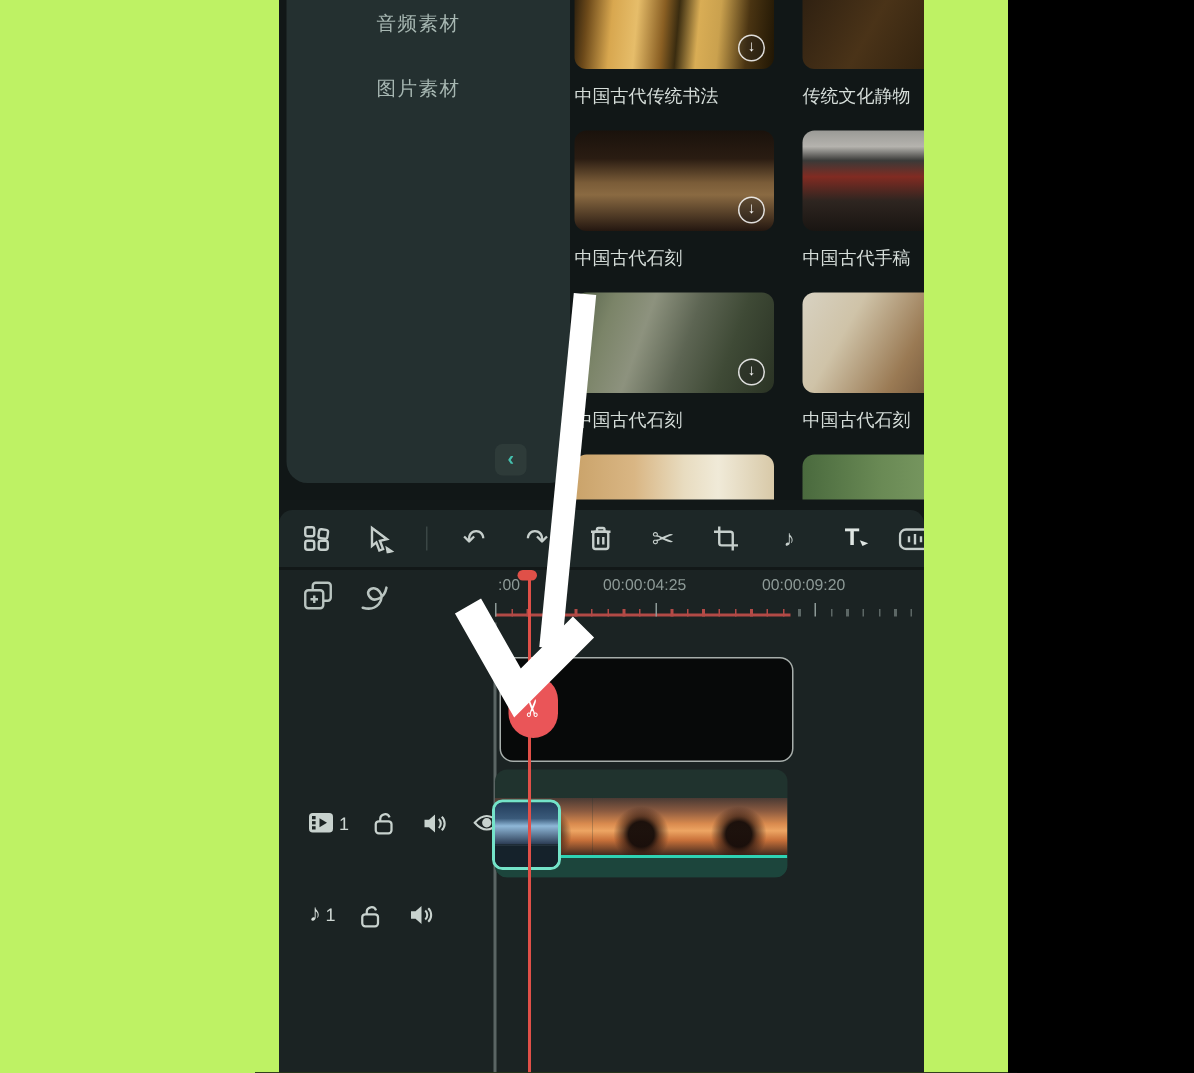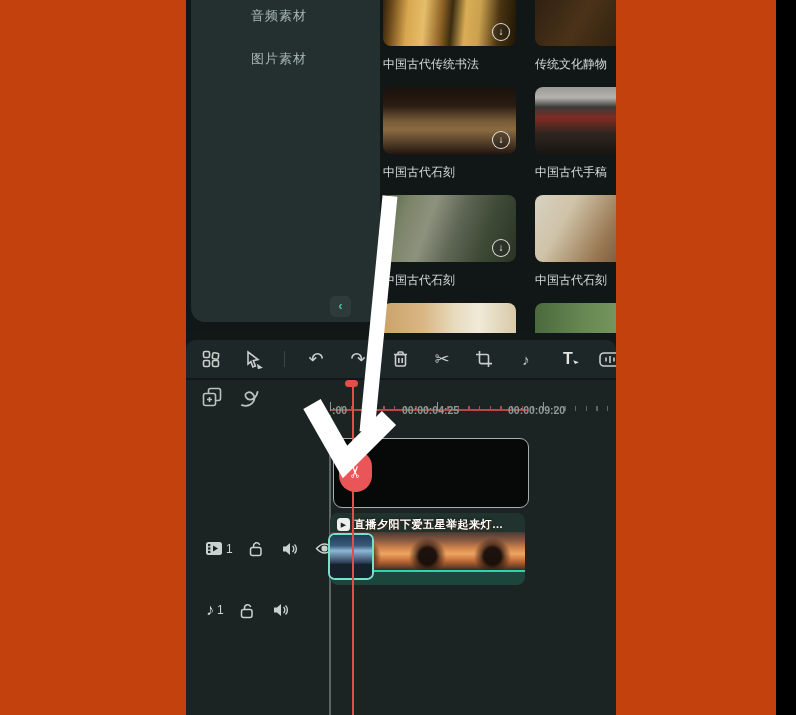--- a/index.html
+++ b/index.html
@@ -1,17 +1,17 @@
 <!DOCTYPE html>
 <html><head>
 <meta charset="utf-8">
 <style>
   html,body{margin:0;padding:0;background:#000;width:796px;height:715px;overflow:hidden;
     font-family:"Liberation Sans","DejaVu Sans",sans-serif;}
-  .stage{position:relative;width:776px;height:715px;background:#c2410c;}
+  .stage{position:relative;width:672px;height:715px;background:#bef264;}
   .content{position:absolute;left:186px;top:0;width:430px;height:715px;background:#121818;overflow:hidden;}
 
   
   .media-panel{position:absolute;left:0;top:0;width:430px;height:333px;background:#111717;overflow:hidden;}
   .sidebar{position:absolute;left:5px;top:0;width:189px;height:322px;background:#243030;border-radius:0 0 14px 14px;}
   .sb-item{position:absolute;left:60px;width:120px;height:18px;color:#a7b7b2;font-size:13px;letter-spacing:1px;cursor:pointer;}
   .sb-item.i0{top:7px}.sb-item.i1{top:50px}
   .collapse-btn{position:absolute;left:144px;top:296px;width:21px;height:21px;background:#2e3b39;border-radius:5px;
     color:#45c0ae;font-size:13px;font-weight:bold;text-align:center;line-height:20px;cursor:pointer;}
 
@@ -37,21 +37,21 @@
   .tbtn{width:22px;height:22px;display:flex;align-items:center;justify-content:center;color:#c6cfcc;cursor:pointer;flex:0 0 auto;}
   .tbtn .g{font-size:18px;line-height:1;}
   .tb-divider{width:1px;height:16px;background:#3a4645;flex:0 0 auto;}
   .tbtn svg{stroke:#c6cfcc;fill:none;stroke-width:1.6;}
   .textdot{position:relative;font-size:16px;font-weight:bold;color:#dfe6e3;}
   .textdot:after{content:"";position:absolute;right:-5px;bottom:1px;border:3px solid transparent;border-bottom-color:#dfe6e3;transform:rotate(200deg);}
 
   
   .timeline{position:absolute;left:0;top:380px;width:430px;height:335px;background:#1b2323;}
   .tl-hicon{position:absolute;color:#b9c4c0;cursor:pointer;}
-  .ruler-label{position:absolute;top:24px;color:#8d9a97;font-size:10.5px;font-weight:bold;white-space:nowrap;}
+  .ruler-label{position:absolute;top:4px;color:#8d9a97;font-size:10.5px;font-weight:normal;white-space:nowrap;}
   .ruler-base{position:absolute;left:144px;top:28.5px;width:197px;height:2px;background:#b24a46;}
   .tick{position:absolute;bottom:0;width:1.4px;height:5px;background:#5c6765;}
   .tick.red{background:#b24a46;}
   .tick.major{height:9px;background:#8d9a97;}
   .tick-area{position:absolute;left:0;top:0;width:430px;height:31px;}
   .start-line{position:absolute;left:143px;top:415px;width:1.5px;height:300px;background:#667170;opacity:.85;z-index:5;}
 
   .preview-box{position:absolute;left:147px;top:438px;width:196px;height:70px;background:rgba(5,8,8,.92);
     border:1.6px solid #a7aeab;border-radius:9px;z-index:20;box-sizing:border-box;}
 
@@ -243,24 +243,20 @@
       <span class="ruler-label" style="left:216px">00:00:04:25</span>
       <span class="ruler-label" style="left:322px">00:00:09:20</span>
     </div>
   </div>
 
   <div class="start-line"></div>
 
   <div class="preview-box"></div>
 
   <div class="clip-group">
-    <div class="clip-head">
-      <span class="play-badge">▶</span>
-      <span class="clip-title">直播夕阳下爱五星举起来灯…</span>
-    </div>
     <div class="frames">
       <div class="frame"></div>
       <div class="frame"></div>
       <div class="frame"></div>
     </div>
     <div class="waveform"></div>
   </div>
 
   <div class="sel-clip">
     <div class="sel-thumb"></div>

